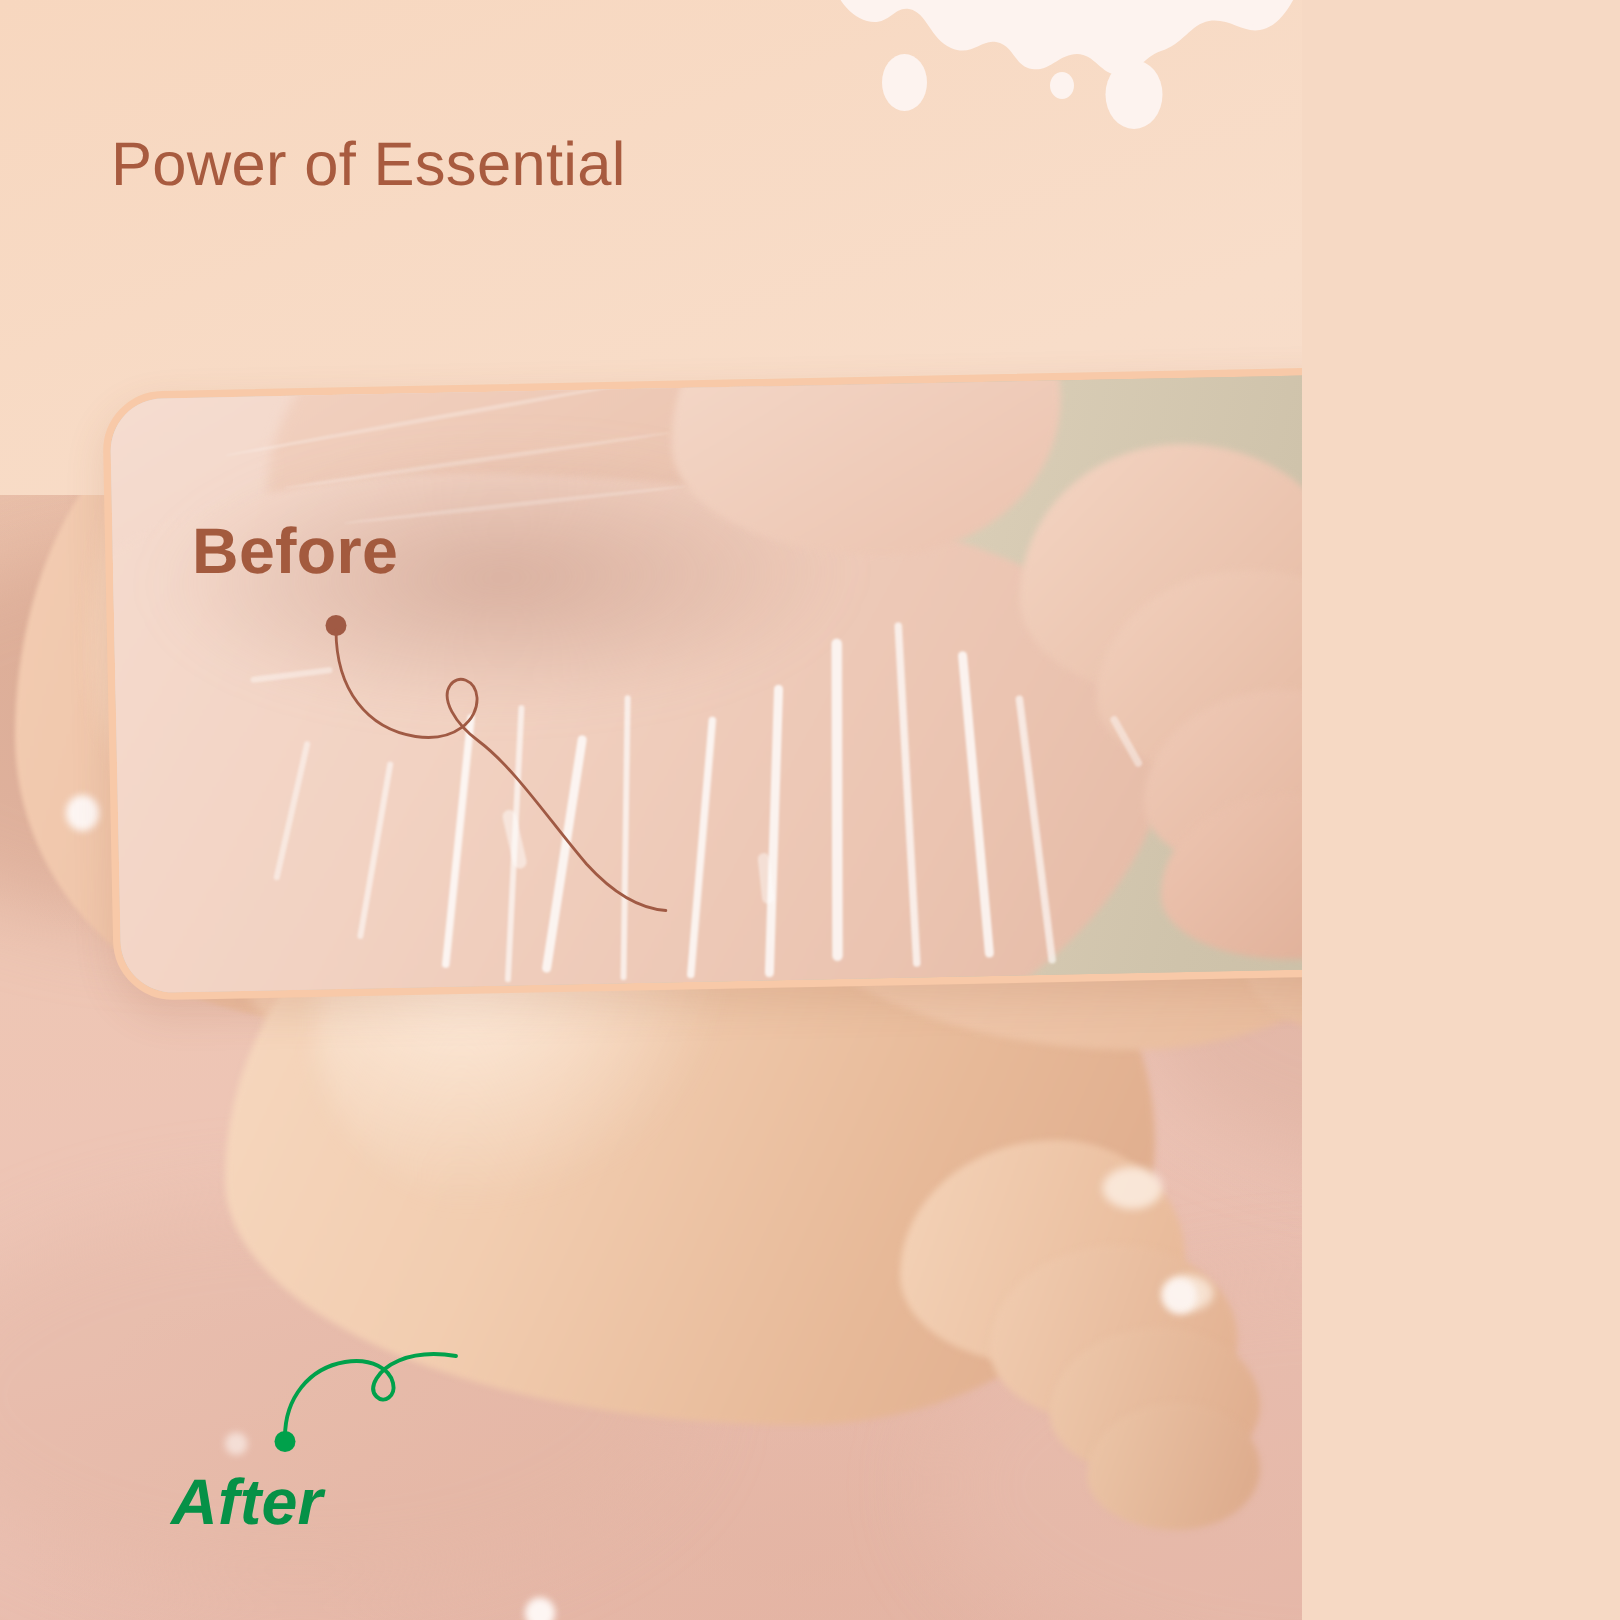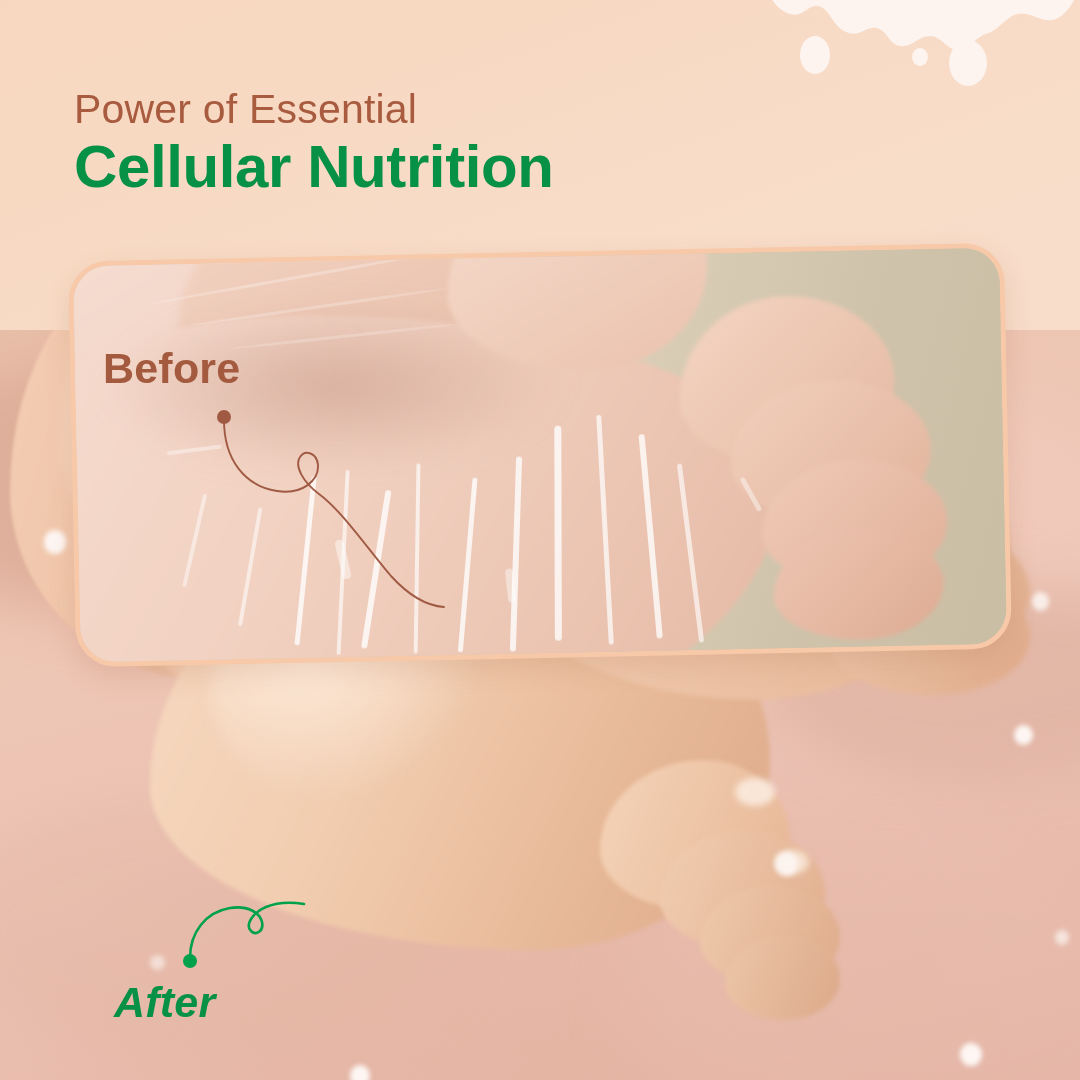--- a/index.html
+++ b/index.html
@@ -2,21 +2,21 @@
 <html><head>
 <meta charset="utf-8">
 <style>
   html,body{margin:0;padding:0;}
   body{
     width:1080px;height:1080px;overflow:hidden;
     font-family:"Liberation Sans", sans-serif;
     background:#f6d9c4;
   }
   #poster{
-    position:relative;width:1080px;height:1080px;overflow:hidden;
+    position:relative;width:868px;height:1080px;overflow:hidden;
     background:linear-gradient(160deg,#f7d7bf 0%,#f8ddc9 35%,#f6dccb 60%,#f2d9cc 100%);
   }
 
   
   .after-photo{
     position:absolute;left:0;top:330px;width:1080px;height:750px;
     overflow:hidden;
   }
   .after-bed{
     position:absolute;inset:0;
@@ -56,21 +56,21 @@
     z-index:30;background:#cdbfa8;
   }
   .before-photo{position:absolute;inset:-6px;overflow:hidden;}
   .bp-bg{
     position:absolute;inset:0;
     background:linear-gradient(105deg,#f0d7cd 0%,#ecd3c8 26%,#d9cdb6 58%,#cfc3ab 78%,#c9bda4 100%);
   }
   .flake{position:absolute;background:rgba(255,255,255,.78);border-radius:50%;filter:blur(.7px);}
 
   .before-label{
-    position:absolute;left:103px;top:344px;z-index:45;
+    position:absolute;left:128px;top:344px;z-index:45;
     font-size:43px;font-weight:700;color:#a35a3e;letter-spacing:.2px;
   }
   .after-label{
     position:absolute;left:114px;top:978px;z-index:45;
     font-size:43px;font-weight:700;color:#069147;letter-spacing:.2px;font-style:italic;
   }
   .swirl-before{position:absolute;left:215px;top:408px;z-index:44;}
   .swirl-after{position:absolute;left:176px;top:892px;z-index:44;}
 </style>
 </head>
@@ -224,21 +224,20 @@
       </div>
 
       <div class="flake" style="left:80px;top:20px;width:300px;height:3px;transform:rotate(-9deg);opacity:.35;"></div>
       <div class="flake" style="left:120px;top:50px;width:260px;height:3px;transform:rotate(-7deg);opacity:.3;"></div>
       <div class="flake" style="left:160px;top:80px;width:230px;height:3px;transform:rotate(-5deg);opacity:.28;"></div>
     </div>
   </div>
 
   <div class="headline">
     <p class="kicker">Power of Essential</p>
-    <h1 class="title">Cellular Nutrition</h1>
   </div>
 
   <div class="before-label">Before</div>
   <svg class="swirl-before" width="230" height="200" viewBox="0 0 230 200">
     <circle cx="9" cy="9" r="7" fill="#a05a44"></circle>
     <path d="M9,12 C9,52 30,78 62,83 C88,87 104,72 103,57
              C102,45 90,41 85,49 C79,58 88,74 104,86
              C128,104 152,140 176,168 C196,190 214,198 229,199" fill="none" stroke="#a05a44" stroke-width="1.9" stroke-linecap="round"></path>
   </svg>
 

